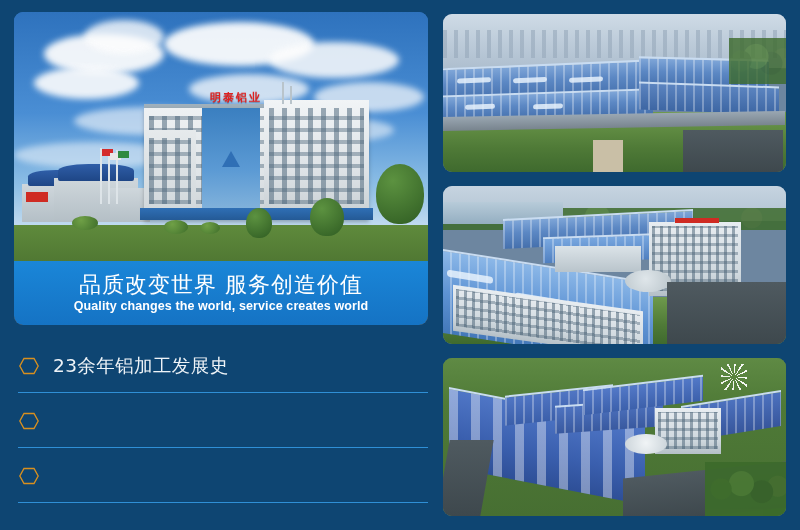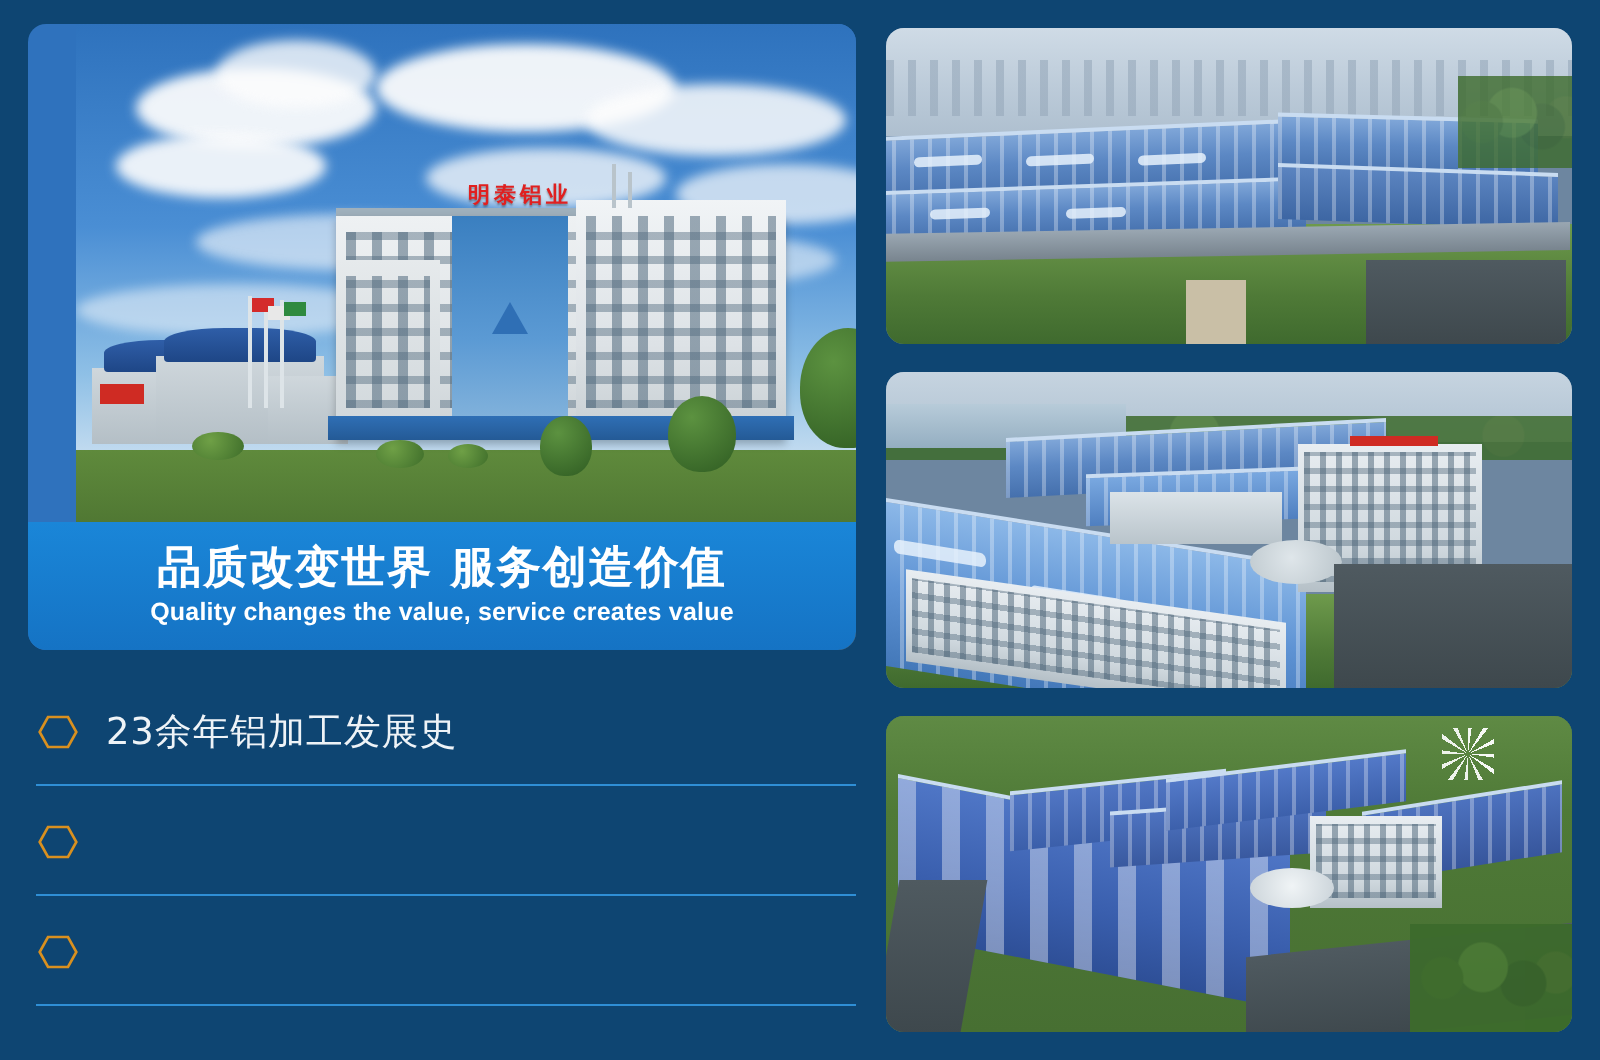--- a/index.html
+++ b/index.html
@@ -22,21 +22,21 @@
   .hero-card {
     position: absolute;
     left: 0; top: 0;
     width: 414px; height: 313px;
     border-radius: 9px;
     overflow: hidden;
     background: #2f72bd;
   }
 
   
-  .hero-photo { position: absolute; inset: 0; overflow: hidden; margin-left: 24px; }
+  .hero-photo { position: absolute; inset: 0; overflow: hidden; }
   .sky {
     position: absolute; left: 0; top: 0; width: 100%; height: 72%;
     background: linear-gradient(180deg,#2e72bd 0%,#4a8ed4 45%,#8fc0e6 78%,#cfe2f2 100%);
   }
   .cloud {
     position: absolute; background: #fdfdfd; border-radius: 50%;
     filter: blur(3px); opacity: .93;
   }
   .c1 { left: 30px;  top: 22px;  width: 120px; height: 40px; }
   .c1b{ left: 70px;  top: 8px;   width: 80px;  height: 34px; opacity:.8;}
@@ -152,21 +152,21 @@
     position: absolute;
     left: 0; bottom: 0;
     width: 414px; height: 64px;
     background: linear-gradient(180deg,#1a86d8 0%,#1573c4 100%);
     border-radius: 0 0 9px 9px;
     display: flex; flex-direction: column;
     align-items: center; justify-content: center;
     color: #fff;
   }
   .slogan-cn {
-    font-size: 22px; font-weight: bold; letter-spacing: 1px;
+    font-size: 22px; font-weight: normal; letter-spacing: 1px;
     font-family: "DejaVu Sans", sans-serif;
     line-height: 1.1;
   }
   .slogan-en {
     font-size: 12.5px; font-weight: bold; margin-top: 2px;
     letter-spacing: .1px;
   }
 
   
   .facts {
@@ -356,21 +356,21 @@
         <div class="bush" style="left:186px;top:210px;width:20px;height:12px;"></div>
         <div class="tree" style="left:232px;top:196px;width:26px;height:30px;"></div>
         <div class="tree" style="left:296px;top:186px;width:34px;height:38px;"></div>
         <div class="tree" style="left:362px;top:152px;width:48px;height:60px;"></div>
         <div class="bush" style="left:58px;top:204px;width:26px;height:14px;"></div>
         <div class="road-line"></div>
       </div>
 
       <div class="slogan">
         <div class="slogan-cn">品质改变世界  服务创造价值</div>
-        <div class="slogan-en">Quality changes the value, service creates value</div>
+        <div class="slogan-en">Quality changes the world, service creates world</div>
       </div>
     </div>
 
     <div class="facts">
 
       <div class="fact-row">
         <svg class="hex" viewBox="0 0 24 24">
           <polygon points="6,3 18,3 23,12 18,21 6,21 1,12" fill="none" stroke="#d9901f" stroke-width="1.6"></polygon>
         </svg>
         <span class="fact-text">23余年铝加工发展史</span>

